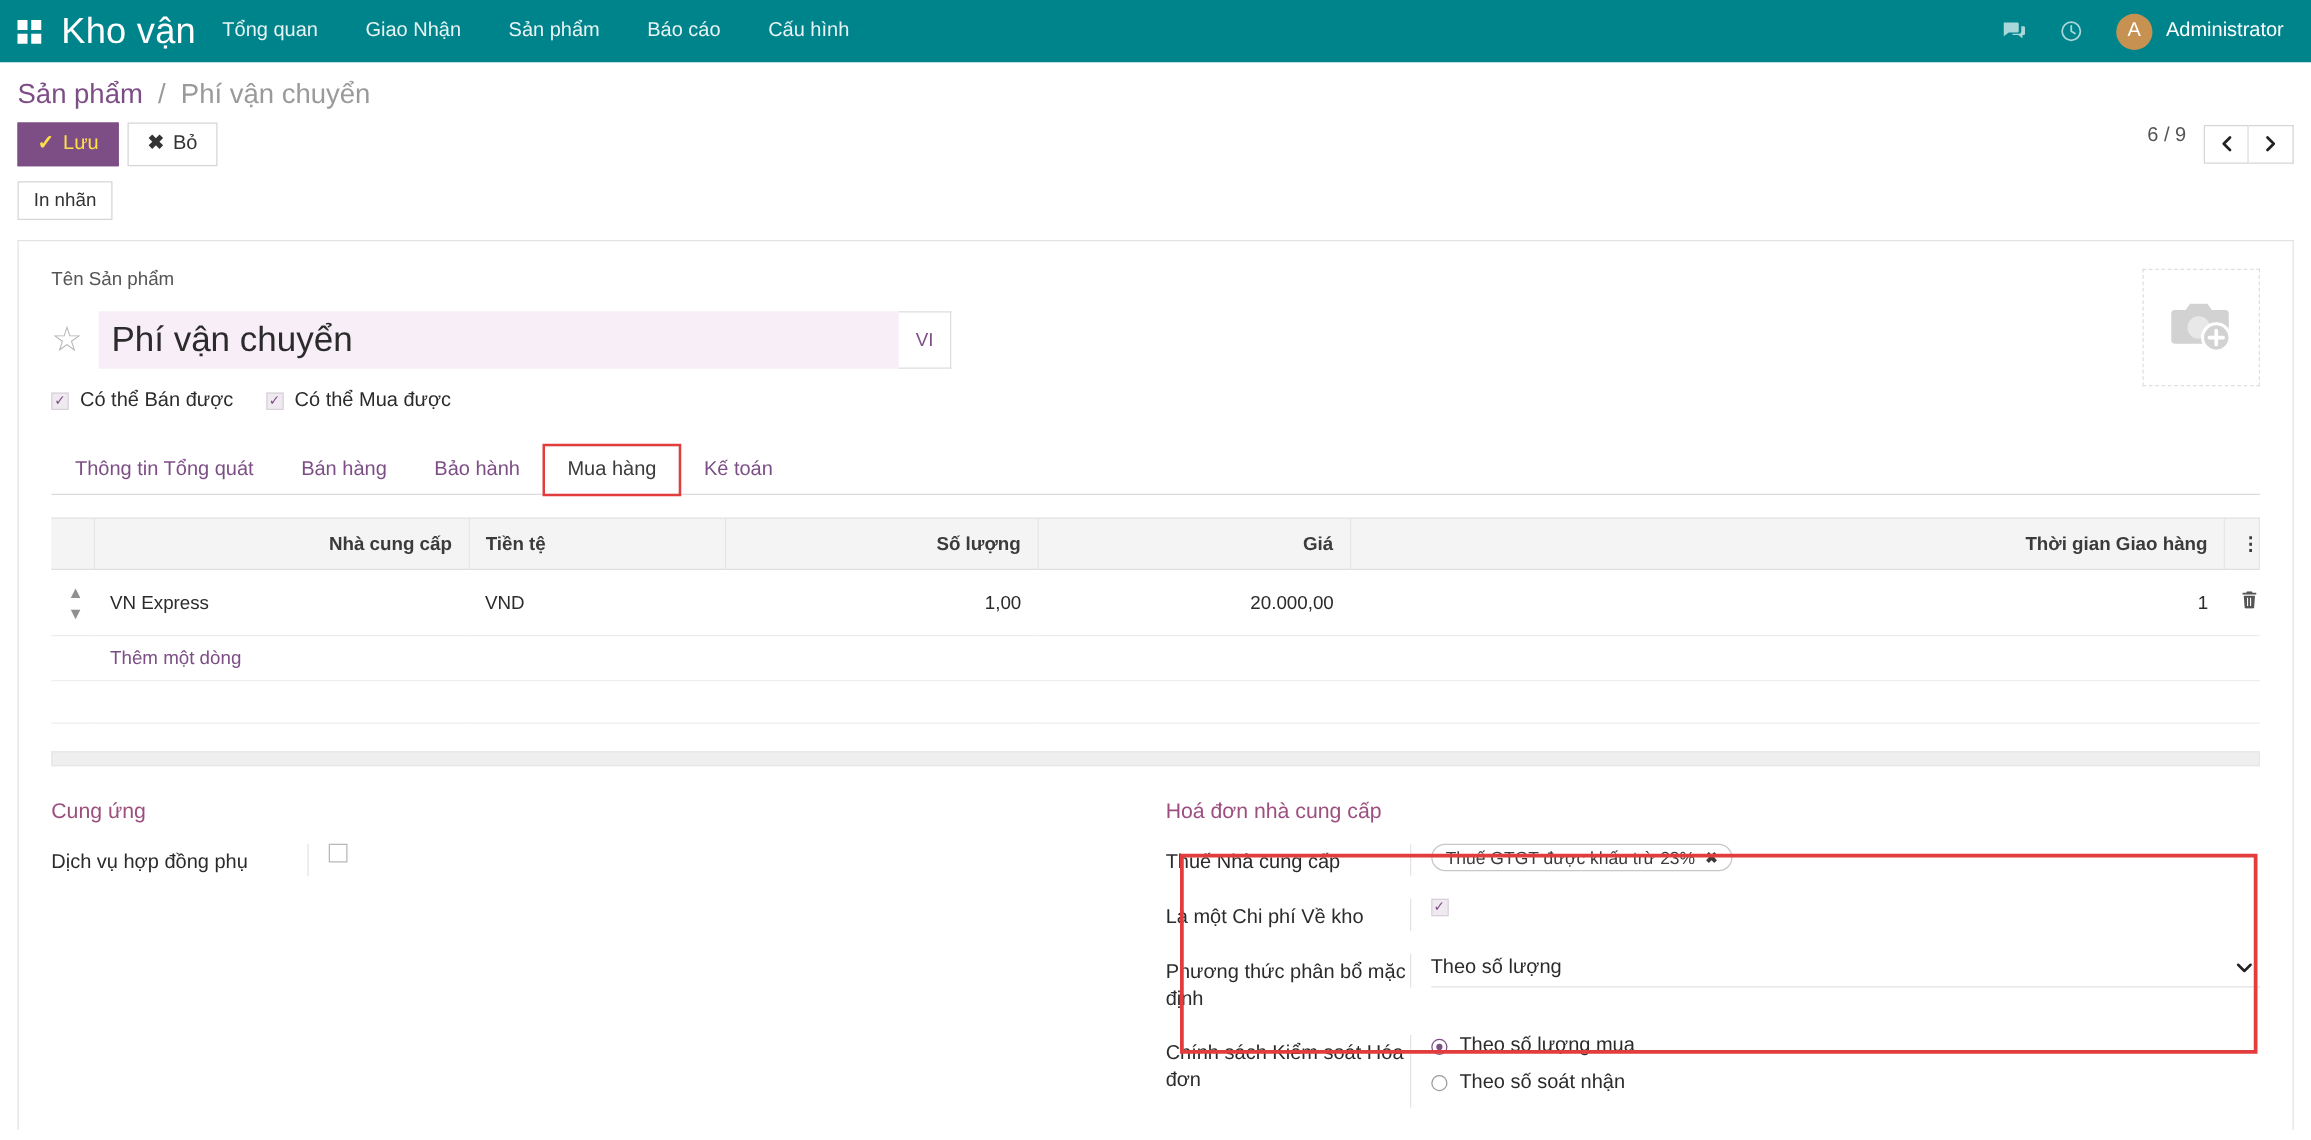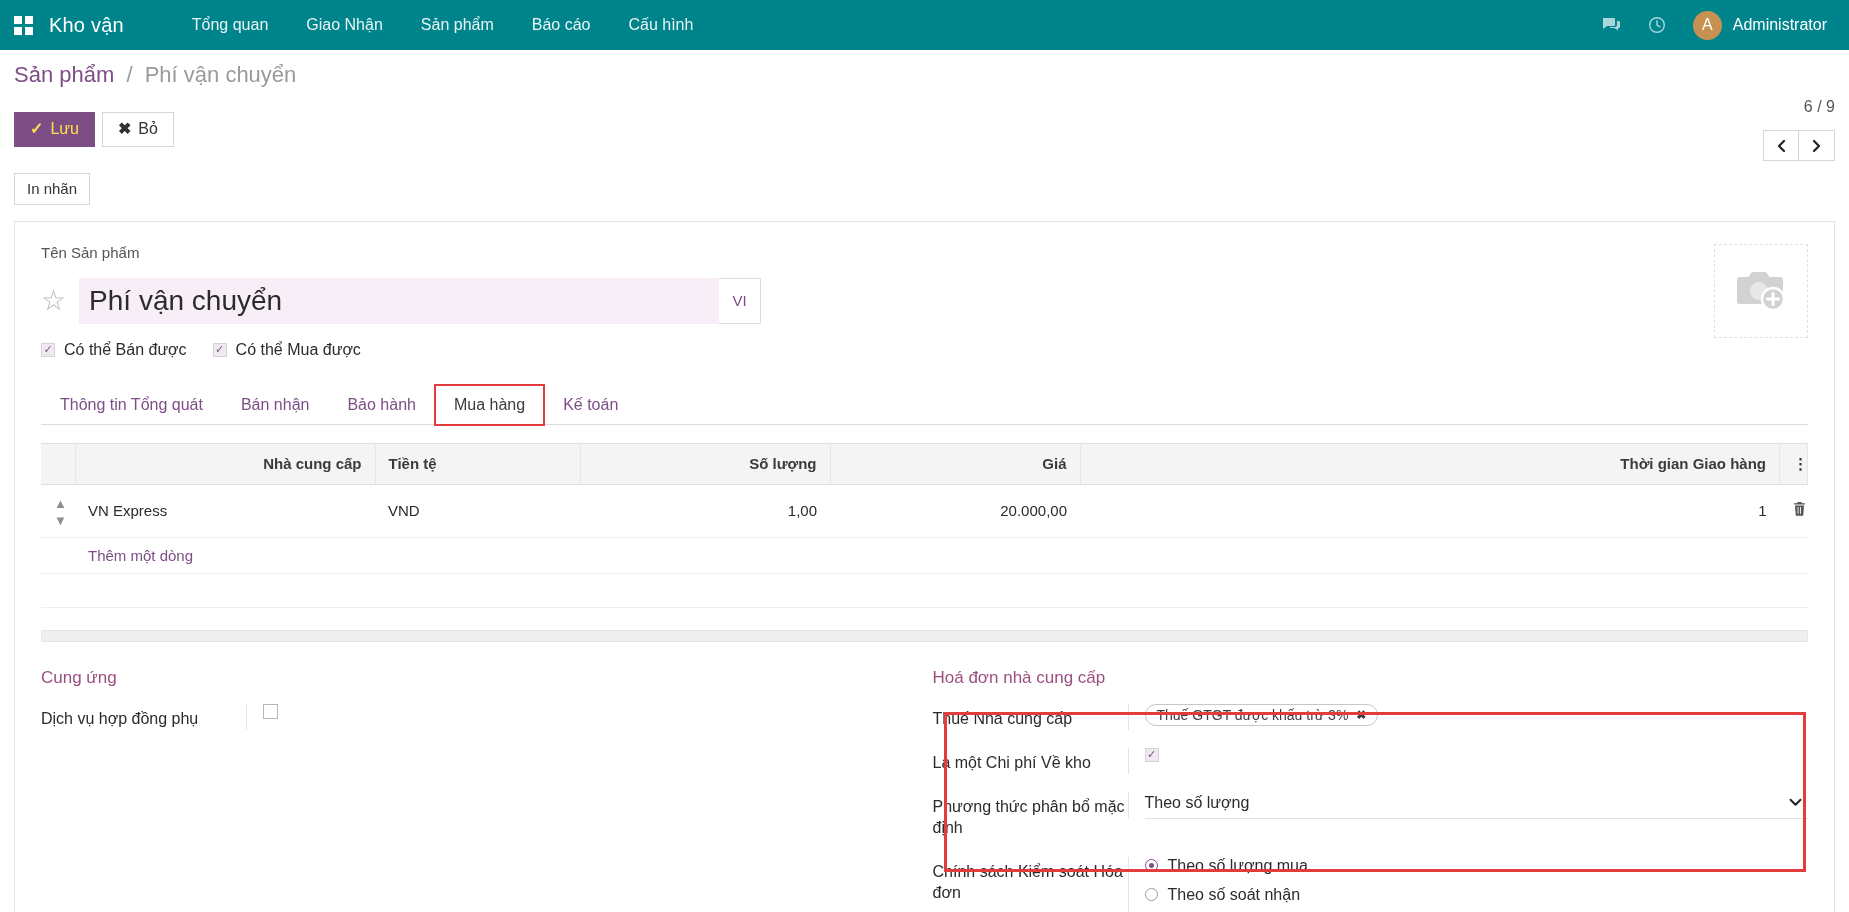--- a/index.html
+++ b/index.html
@@ -18,21 +18,21 @@
     height: 50px;
     background: #00848b;
     display: flex;
     align-items: center;
     color: #fff;
     padding: 0 22px 0 14px;
   }
   .apps-grid { display:grid; grid-template-columns:repeat(2,8px); grid-template-rows:repeat(2,8px);
                gap:3px; margin-right:16px; cursor:pointer; }
   .apps-grid i { display:block; width:8px; height:8px; background:#fff; }
-  .brand { font-size:20px; font-weight:400; letter-spacing:.2px; margin-right:68px; color:#fff; }
+  .brand { font-size:29px; font-weight:400; letter-spacing:.2px; margin-right:21px; color:#fff; }
   .nav-menu { display:flex; align-items:center; gap:38px;justify-content:flex-end; }
   .nav-menu a { color:#e8f4f5; font-size:16px; text-decoration:none; }
   .nav-right { margin-left:auto; display:flex; align-items:center; gap:26px; }
   .nav-icon { color:#a9d7da; display:flex; align-items:center; }
   .user-box { display:flex; align-items:center; gap:11px; }
   .avatar { width:29px; height:29px; border-radius:50%; background:#c79152;
             color:#fff; display:flex; align-items:center; justify-content:center;
             font-size:16px; }
   .user-name { font-size:16px; color:#fff; }
 
@@ -47,21 +47,21 @@
   .btn-group { display:flex; }
   .btn {
     font-family:"Liberation Sans", sans-serif;
     font-size:16px; border:1px solid #d6d6d6; background:#fff; color:#333;
     padding:6px 15px; cursor:pointer; line-height:1.3;
   }
   .btn-primary { background:#7d4e86; border-color:#7d4e86; color:#fde047; margin-right:7px; }
   .btn-primary .ck { margin-right:7px; font-weight:bold; }
   .btn-discard .xx { margin-right:7px; font-weight:bold; }
 
-  .pager { margin-left:auto; display:flex; align-items:flex-end; gap:14px;flex-direction:column; }
+  .pager { margin-left:auto; display:flex; align-items:flex-start; gap:14px; }
   .pager-count { font-size:16px; color:#555; }
   .pager-btns { display:flex; }
   .pager-btn { width:36px; height:31px; border:1px solid #d6d6d6; background:#fff;
                display:flex; align-items:center; justify-content:center; cursor:pointer;
                font-size:16px; color:#222; }
   .pager-btn + .pager-btn { border-left:none; }
 
   .cp-row2 { margin-top:12px; }
   .btn-sm { font-size:15px; padding:5px 12px; }
 
@@ -255,21 +255,21 @@
           <path d="M20 6h14l3.5 5H48a3 3 0 013 3v21a3 3 0 01-3 3H8a3 3 0 01-3-3V14a3 3 0 013-3h8.5L20 6z" fill="#d2d2d2"></path>
           <circle cx="27" cy="25" r="9" fill="#e8e8e8"></circle>
           <circle cx="41" cy="33" r="11" fill="#d2d2d2" stroke="#fff" stroke-width="2.5"></circle>
           <path d="M41 27.5v11M35.5 33h11" stroke="#fff" stroke-width="3" stroke-linecap="round"></path>
         </svg>
       </div>
     </div>
 
     <div class="tabs">
       <div class="tab">Thông tin Tổng quát</div>
-      <div class="tab">Bán nhận</div>
+      <div class="tab">Bán hàng</div>
       <div class="tab">Bảo hành</div>
       <div class="tab active hl">Mua hàng</div>
       <div class="tab">Kế toán</div>
     </div>
 
     <table class="tbl">
       <colgroup>
         <col style="width:34px">
           <col style="width:300px">
           <col style="width:205px">
@@ -334,21 +334,21 @@
         </div>
       </div>
 
       <div class="group right">
         <div class="group-title">Hoá đơn nhà cung cấp</div>
 
         <div class="frow">
           <div class="flabel">Thuế Nhà cung cấp</div>
           <div class="fvalue">
             <span class="tag">
-              <span>Thuế GTGT được khấu trừ 3%</span>
+              <span>Thuế GTGT được khấu trừ 23%</span>
               <span class="x">✖</span>
             </span>
           </div>
         </div>
 
         <div class="frow">
           <div class="flabel">Là một Chi phí Về kho</div>
           <div class="fvalue">
             <span class="cbx">
                 <i>✓</i>

